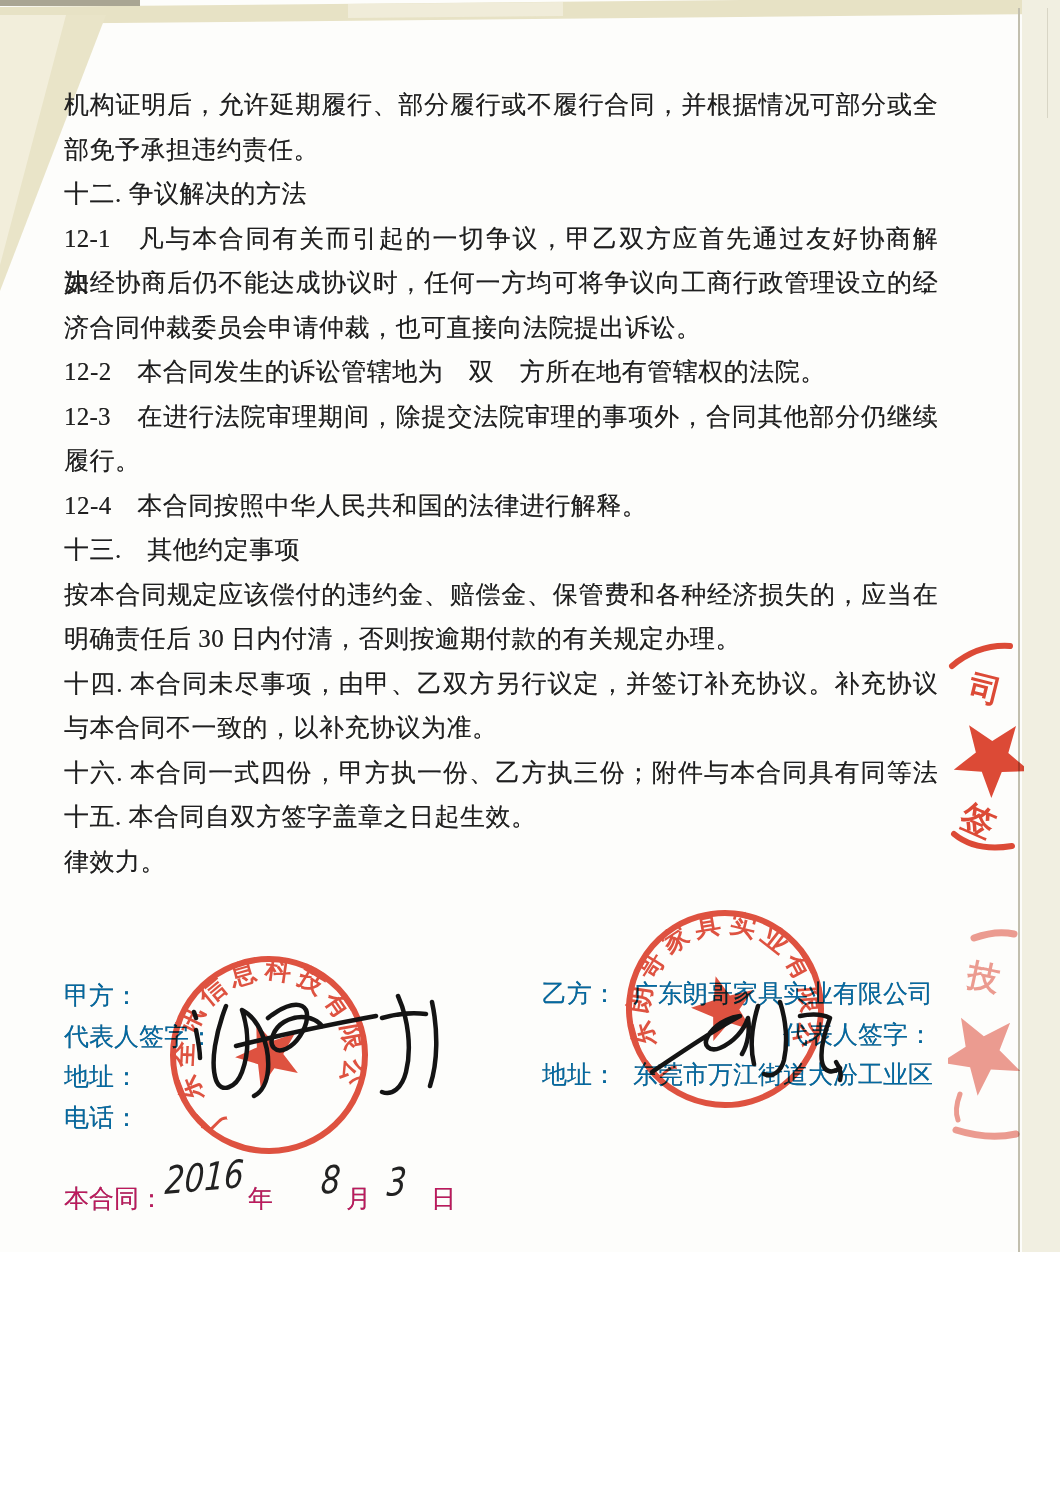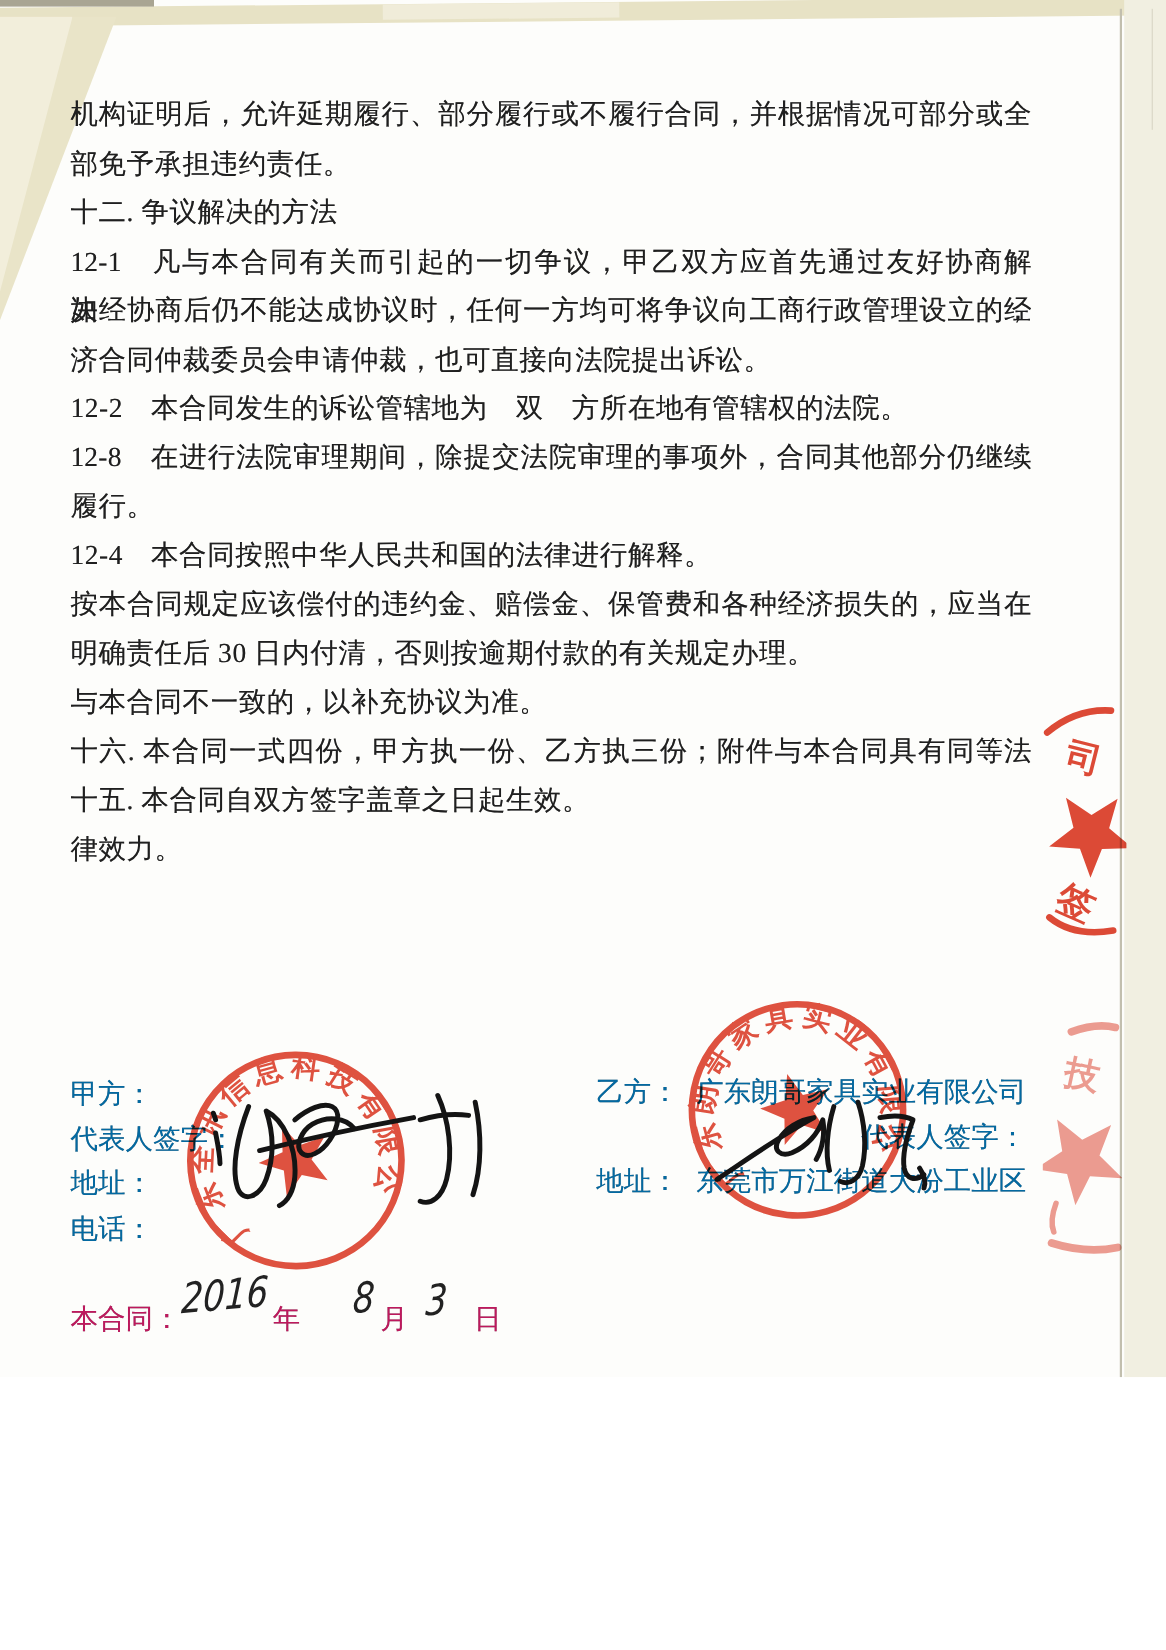--- a/index.html
+++ b/index.html
@@ -104,25 +104,27 @@
   <div class="scan-right-line-faint"></div>
 
   <div class="body-text">
     <div class="bline fill">机构证明后，允许延期履行、部分履行或不履行合同，并根据情况可部分或全</div>
     <div class="bline">部免予承担违约责任。</div>
     <div class="bline">十二. 争议解决的方法</div>
     <div class="bline fill">12-1　凡与本合同有关而引起的一切争议，甲乙双方应首先通过友好协商解决，</div>
     <div class="bline fill">如经协商后仍不能达成协议时，任何一方均可将争议向工商行政管理设立的经</div>
     <div class="bline">济合同仲裁委员会申请仲裁，也可直接向法院提出诉讼。</div>
     <div class="bline">12-2　本合同发生的诉讼管辖地为　双　方所在地有管辖权的法院。</div>
-    <div class="bline fill">12-8　在进行法院审理期间，除提交法院审理的事项外，合同其他部分仍继续</div>
+    <div class="bline fill">12-3　在进行法院审理期间，除提交法院审理的事项外，合同其他部分仍继续</div>
     <div class="bline">履行。</div>
     <div class="bline">12-4　本合同按照中华人民共和国的法律进行解释。</div>
+    <div class="bline">十三.　其他约定事项</div>
     <div class="bline fill">按本合同规定应该偿付的违约金、赔偿金、保管费和各种经济损失的，应当在</div>
     <div class="bline">明确责任后 30 日内付清，否则按逾期付款的有关规定办理。</div>
+    <div class="bline fill">十四. 本合同未尽事项，由甲、乙双方另行议定，并签订补充协议。补充协议</div>
     <div class="bline">与本合同不一致的，以补充协议为准。</div>
     <div class="bline fill">十六. 本合同一式四份，甲方执一份、乙方执三份；附件与本合同具有同等法</div>
     <div class="bline">十五. 本合同自双方签字盖章之日起生效。</div>
     <div class="bline">律效力。</div>
   </div>
 
   <div class="sig-col party-a">
     <div class="srow"><span>甲方：</span></div>
     <div class="srow"><span>代表人签字：</span></div>
     <div class="srow"><span>地址：</span></div>

